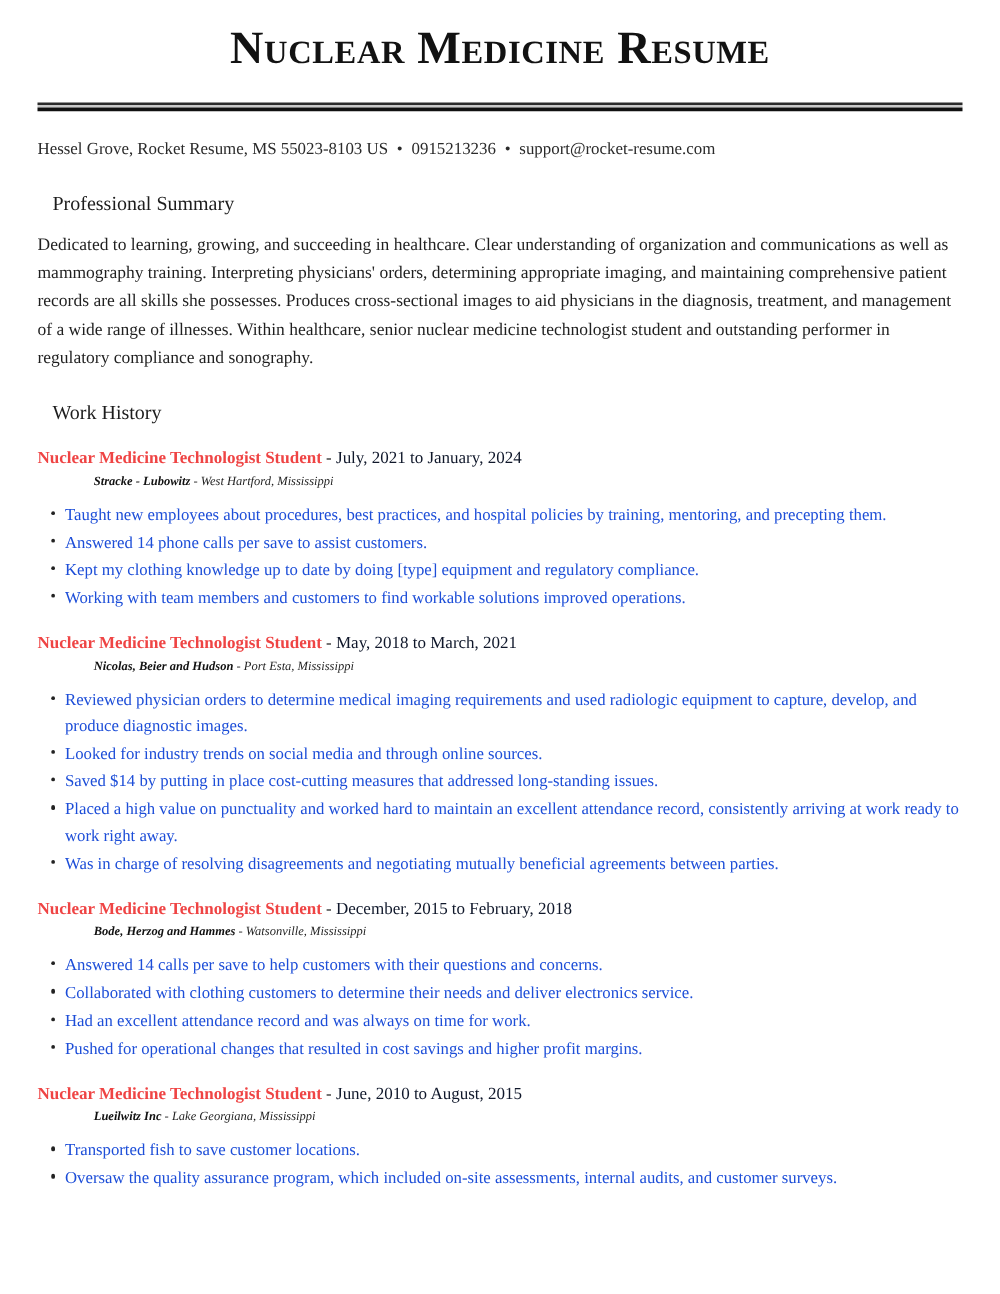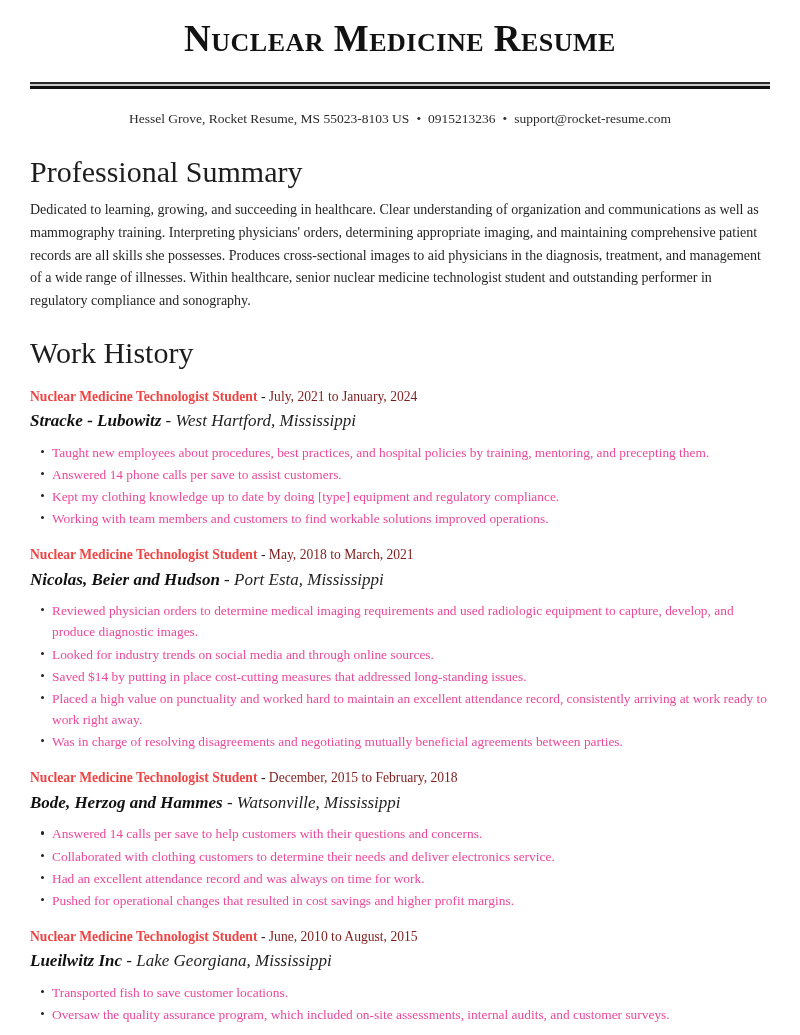--- a/index.html
+++ b/index.html
@@ -54,39 +54,39 @@
     background: #c9c9c9;
   }
   .rule .line-bot {
     position: absolute;
     left: 0; right: 0; top: 4px;
     height: 3px;
     background: #111111;
   }
 
   .contact {
-    text-align: center;
+    text-align: left;
     font-size: 13.5px;
     line-height: 1.4;
     color: #2a2a2a;
     margin-top: 21px;
     white-space: nowrap;
   }
   .contact .sep {
     padding: 0 7px;
     color: #2a2a2a;
   }
 
   
   .section-heading {
-    font-size: 30px;
+    font-size: 16px;
     font-weight: 400;
     line-height: 1.2;
     color: #1d1d1d;
-    margin: 0;
+    margin: 12px;
   }
   .section--summary { margin-top: 26px; }
   .section--work    { margin-top: 22px; }
 
   
   .summary-text {
     font-size: 14px;
     line-height: 1.62;
     color: #1f1f1f;
     margin: 9px 0 0 0;
@@ -100,26 +100,27 @@
   .job-line {
     font-size: 13.6px;
     line-height: 1.5;
     color: #1f1f1f;
   }
   .job-title {
     font-weight: 700;
     color: #ef4444;
   }
   .job-dash { color: #1f1f1f; }
-  .job-dates { color: #7f1d1d; }
+  .job-dates { color: #0f172a; }
 
   .company-line {
-    font-size: 17px;
+    font-size: 10px;
     line-height: 1.5;
     margin-top: 1px;
+    margin-left: 45px;
   }
   .company-name {
     font-weight: 700;
     font-style: italic;
     color: #111111;
   }
   .company-location {
     font-style: italic;
     color: #1f1f1f;
   }
@@ -128,21 +129,21 @@
   ul.bullets {
     list-style: none;
     margin: 8px 0 0 0;
     padding: 0;
   }
   ul.bullets li {
     position: relative;
     padding-left: 22px;
     font-size: 13.4px;
     line-height: 1.58;
-    color: #ec4899;
+    color: #1d4ed8;
     margin-bottom: 1px;
   }
   ul.bullets li::before {
     content: "";
     position: absolute;
     left: 11px;
     top: 8px;
     width: 3.2px;
     height: 3.2px;
     border-radius: 50%;

